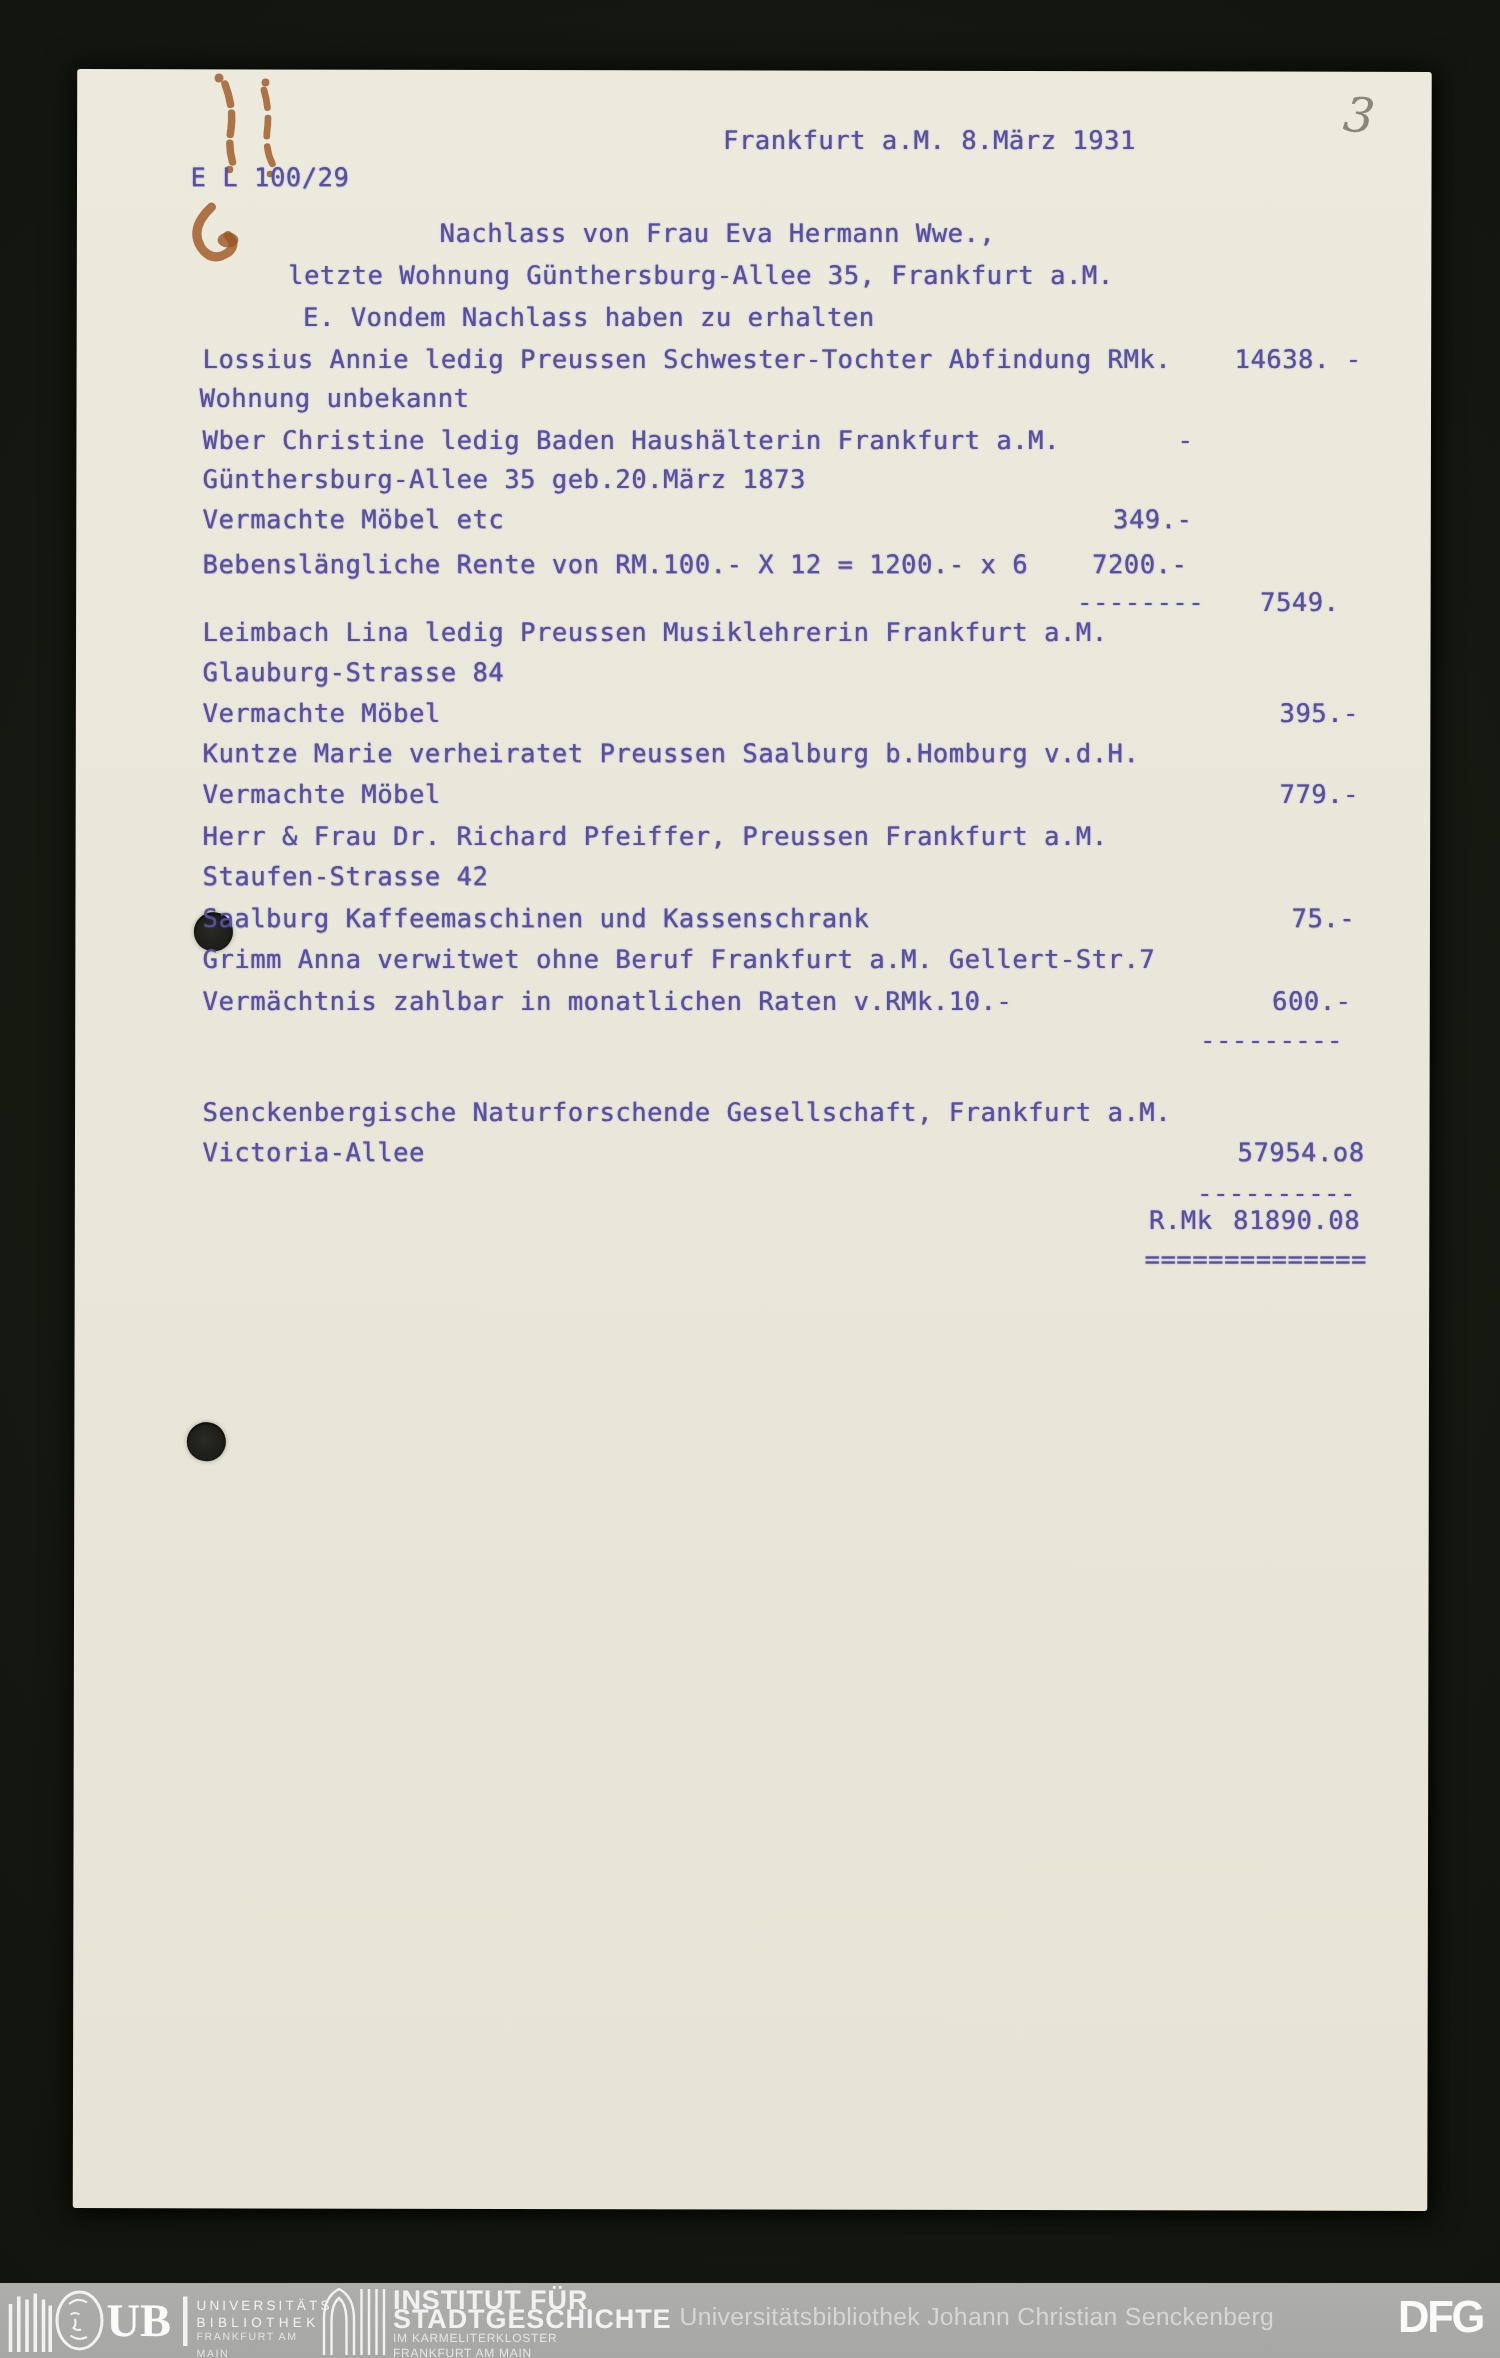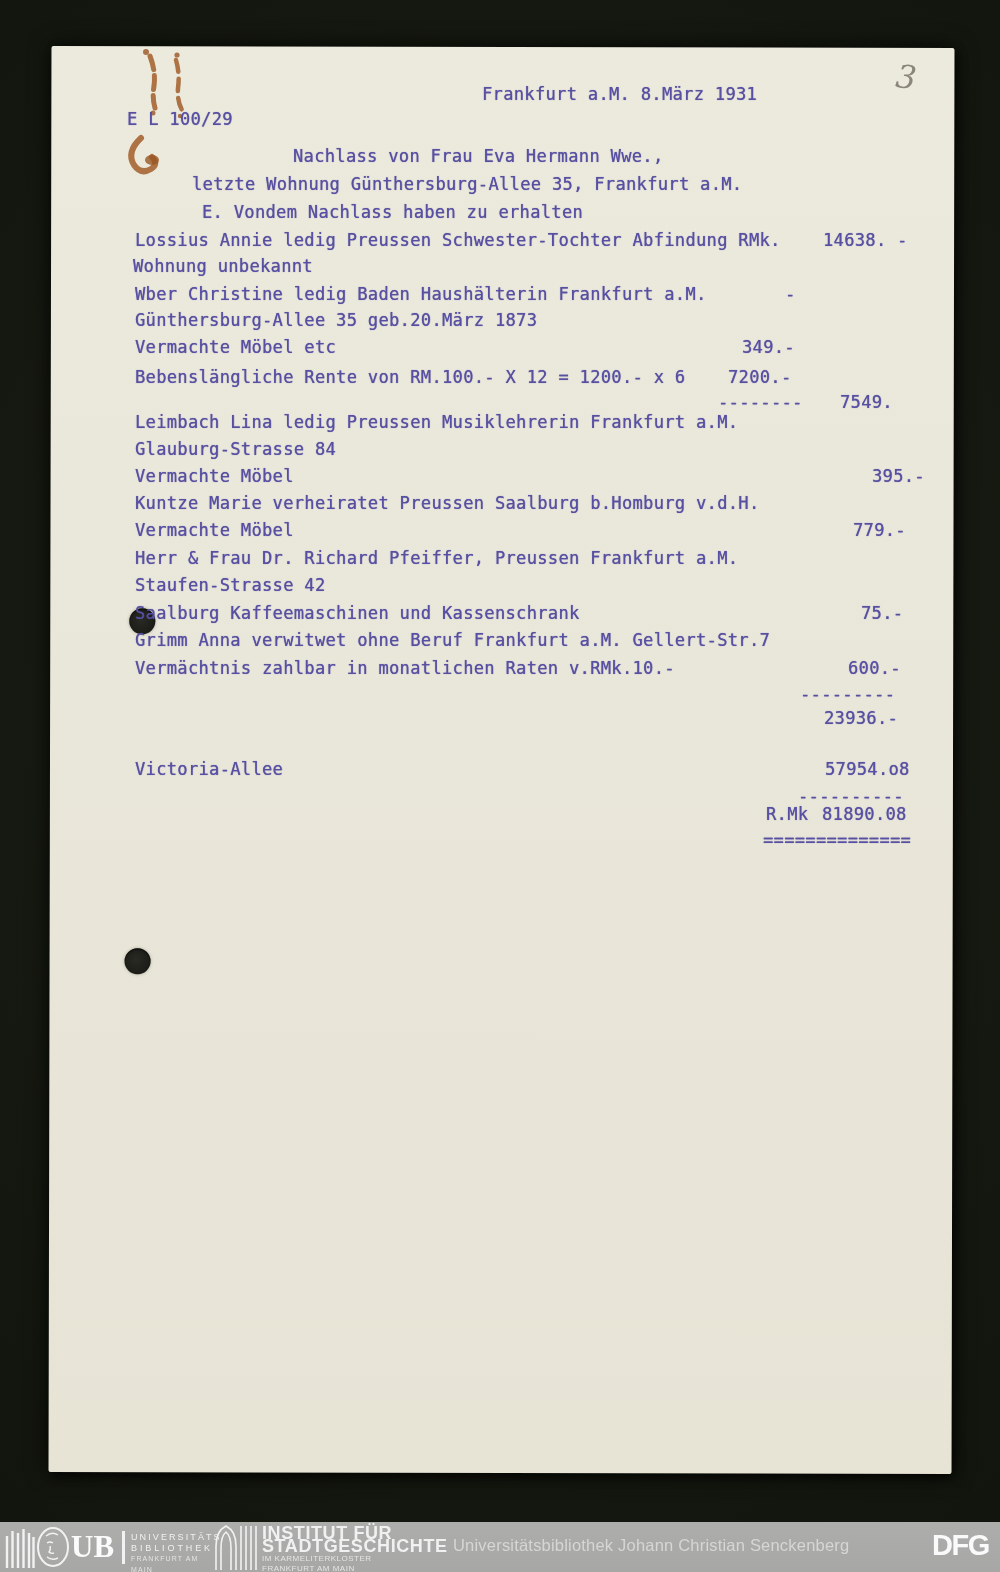--- a/index.html
+++ b/index.html
@@ -142,21 +142,21 @@
         <span class="t" style="left: 840px;">7549.</span>
       </div>
       <div class="line" style="top: 412px;">
         <span class="t" style="left: 135px;">Leimbach Lina ledig Preussen Musiklehrerin Frankfurt a.M.</span>
       </div>
       <div class="line" style="top: 439px; text-align: right;">
         <span class="t" style="left: 135px;">Glauburg-Strasse 84</span>
       </div>
       <div class="line" style="top: 466px;">
         <span class="t" style="left: 135px;">Vermachte Möbel</span>
-        <span class="t" style="left: 872px;">395.-</span>
+        <span class="t" style="left: 853px;">395.-</span>
       </div>
       <div class="line" style="top: 493px;">
         <span class="t" style="left: 135px;">Kuntze Marie verheiratet Preussen Saalburg b.Homburg v.d.H.</span>
       </div>
       <div class="line" style="top: 520px;">
         <span class="t" style="left: 135px;">Vermachte Möbel</span>
         <span class="t" style="left: 853px;">779.-</span>
       </div>
       <div class="line" style="top: 548px;">
         <span class="t" style="left: 135px;">Herr &amp; Frau Dr. Richard Pfeiffer, Preussen Frankfurt a.M.</span>
@@ -171,22 +171,22 @@
       <div class="line" style="top: 630px;">
         <span class="t" style="left: 135px;">Grimm Anna verwitwet ohne Beruf Frankfurt a.M. Gellert-Str.7</span>
       </div>
       <div class="line" style="top: 658px;">
         <span class="t" style="left: 135px;">Vermächtnis zahlbar in monatlichen Raten v.RMk.10.-</span>
         <span class="t" style="left: 848px;">600.-</span>
       </div>
       <div class="line" style="top: 684px;">
         <span class="t" style="left: 800px;">---------</span>
       </div>
-      <div class="line" style="top: 708px;">
-        <span class="t" style="left: 824px;">23936.-</span>
+      <div class="line" style="top: 732px;">
+        <span class="t" style="left: 135px;">Senckenbergische Naturforschende Gesellschaft, Frankfurt a.M.</span>
       </div>
       <div class="line" style="top: 759px; padding-left: 48px;">
         <span class="t" style="left: 135px;">Victoria-Allee</span>
         <span class="t" style="left: 825px;">57954.o8</span>
       </div>
       <div class="line" style="top: 786px;">
         <span class="t" style="left: 798px;">----------</span>
       </div>
       <div class="line" style="top: 804px;">
         <span class="t" style="left: 766px;">R.Mk</span>

